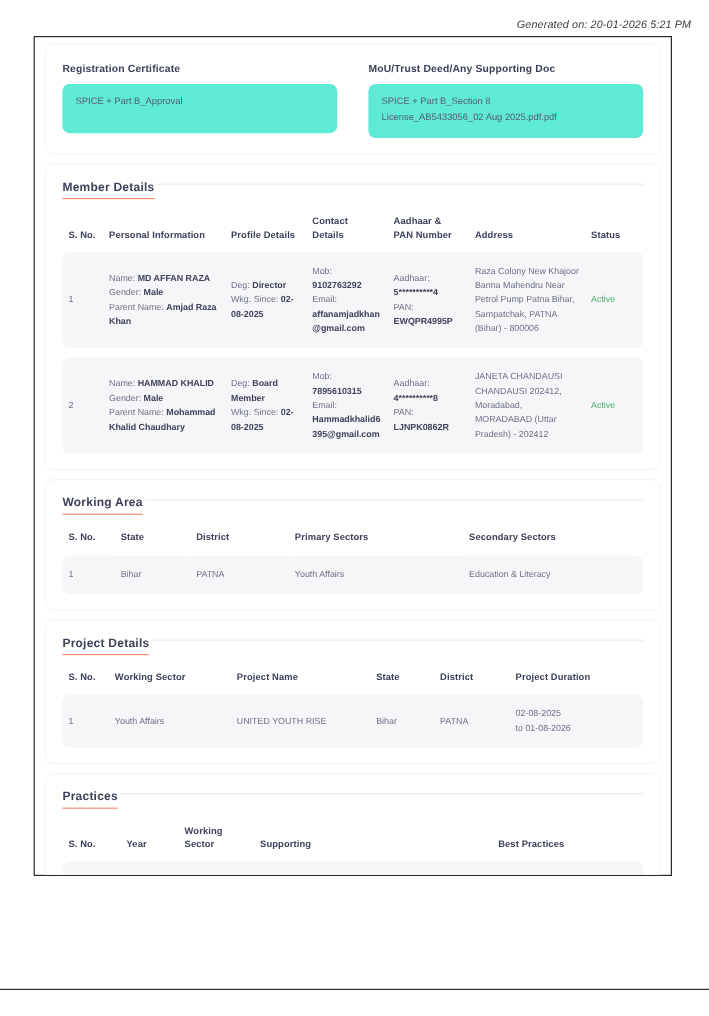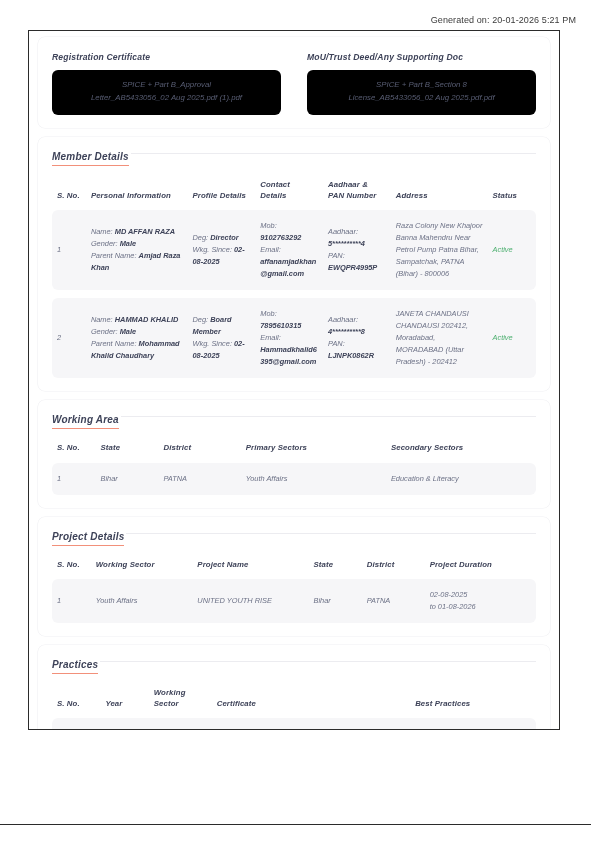--- a/index.html
+++ b/index.html
@@ -8,31 +8,31 @@
     background:#ffffff;
     font-family:"Liberation Sans", sans-serif;
     -webkit-font-smoothing:antialiased;
     overflow:hidden;
     position:relative;
   }
   .generated-on{
     position:absolute;top:15px;right:15px;
     font-size:9px;color:#3b3b3b;
     letter-spacing:.1px;
+    font-style:italic;
   }
   
   .page-sheet{
     position:absolute;
     left:28px;top:30px;
     width:532px;height:700px;
     border:1.4px solid #2b2b2b;
     background:#ffffff;
     box-sizing:border-box;
     overflow:hidden;
-    font-style:italic;
   }
   .page-inner{
     position:absolute;
     left:0;top:0;right:0;bottom:0;
     padding:6px 9px 0 9px;
     box-sizing:border-box;
   }
   .card{
     background:#ffffff;
     border-radius:7px;
@@ -42,23 +42,23 @@
     box-sizing:border-box;
   }
   
   .docs-row{display:flex;gap:26px;}
   .doc-col{flex:1;min-width:0;}
   .doc-title{
     font-size:8.6px;font-weight:bold;color:#3d4258;
     letter-spacing:.15px;margin:5px 0 8px 0;
   }
   .doc-box{
-    background:#000000;border-radius:6px;
+    background:#5eead4;border-radius:6px;
     padding:9px 11px 11px 11px;
-    min-height:41px;box-sizing:border-box;text-align:center;
+    min-height:41px;box-sizing:border-box;
   }
   .doc-line{
     font-size:7.8px;color:#585d73;line-height:1.62;
     word-break:break-word;
   }
   
   .sec-head{
     display:flex;gap:0;
     margin:4px 0 14px 0;
   }
@@ -116,21 +116,20 @@
 
 <div class="page-sheet">
   <div class="page-inner">
 
     <div class="card">
       <div class="docs-row">
         <div class="doc-col">
           <div class="doc-title">Registration Certificate</div>
           <div class="doc-box">
             <div class="doc-line">SPICE + Part B_Approval</div>
-            <div class="doc-line">Letter_AB5433056_02 Aug 2025.pdf (1).pdf</div>
           </div>
         </div>
         <div class="doc-col">
           <div class="doc-title">MoU/Trust Deed/Any Supporting Doc</div>
           <div class="doc-box">
             <div class="doc-line">SPICE + Part B_Section 8</div>
             <div class="doc-line">License_AB5433056_02 Aug 2025.pdf.pdf</div>
           </div>
         </div>
       </div>
@@ -321,21 +320,21 @@
             <col class="a-yr">
             <col class="a-ws">
             <col class="a-ac">
             <col class="a-bp">
           </colgroup>
         <thead>
           <tr>
             <th>S. No.</th>
             <th>Year</th>
             <th>Working Sector</th>
-            <th>Certificate</th>
+            <th>Supporting</th>
             <th>Best Practices</th>
           </tr>
         </thead>
         <tbody>
           <tr class="act-row">
             <td class="sn"></td>
             <td></td>
             <td></td>
             <td></td>
             <td></td>

